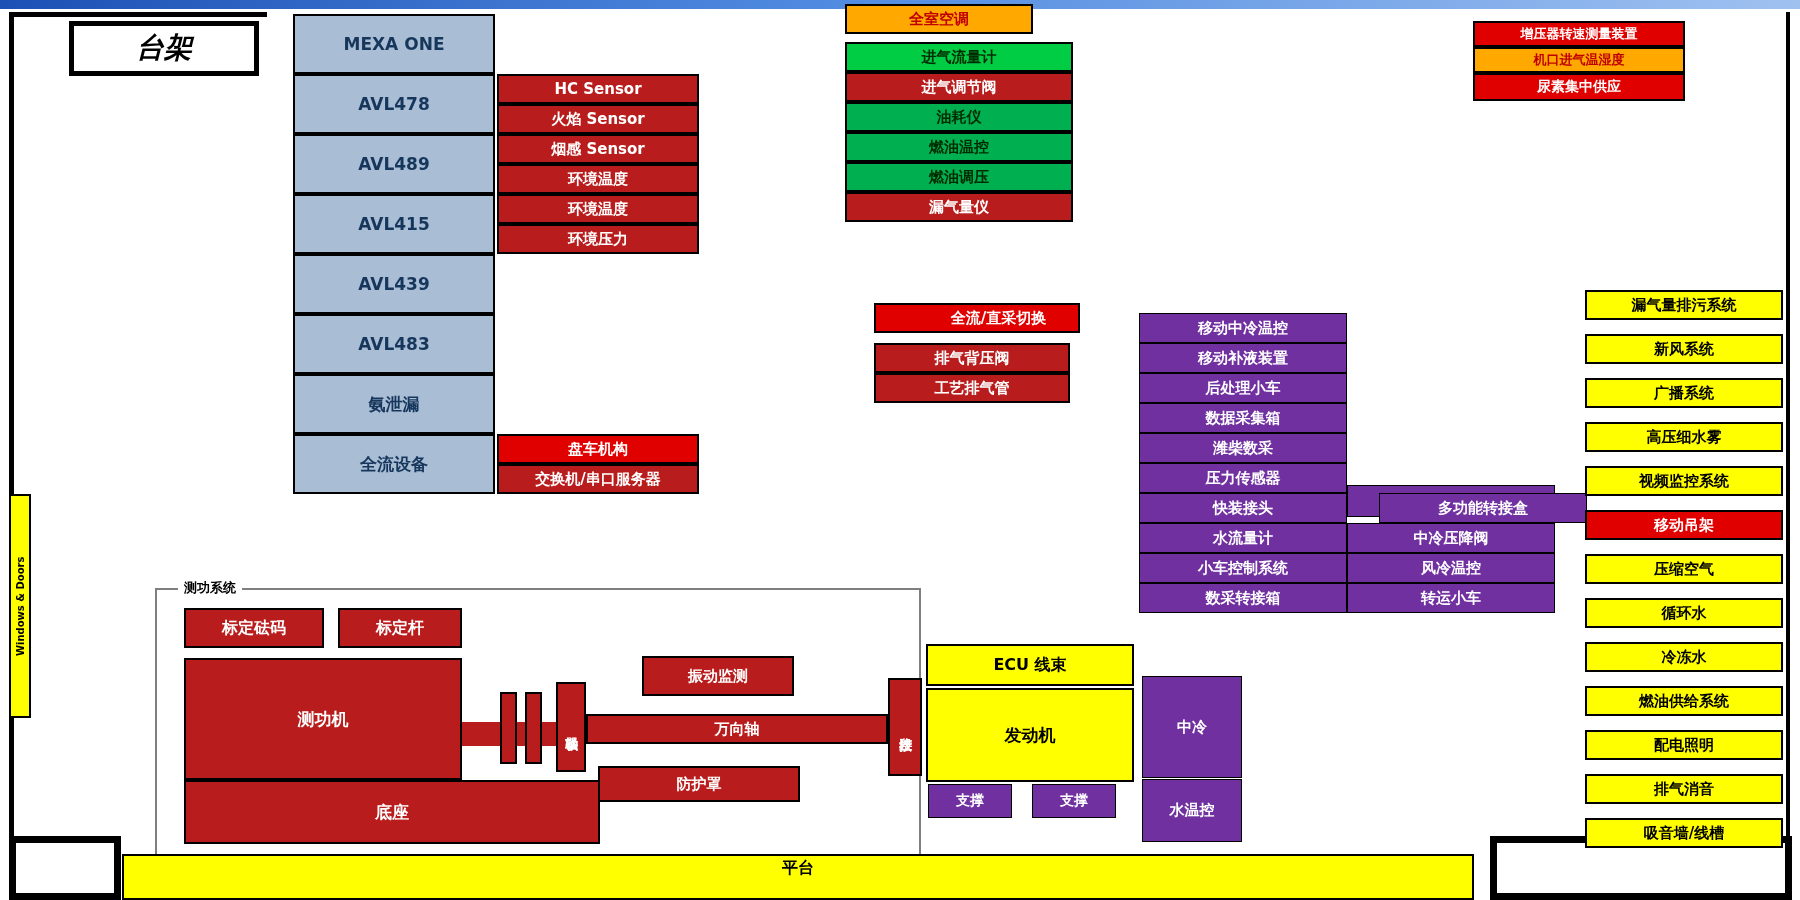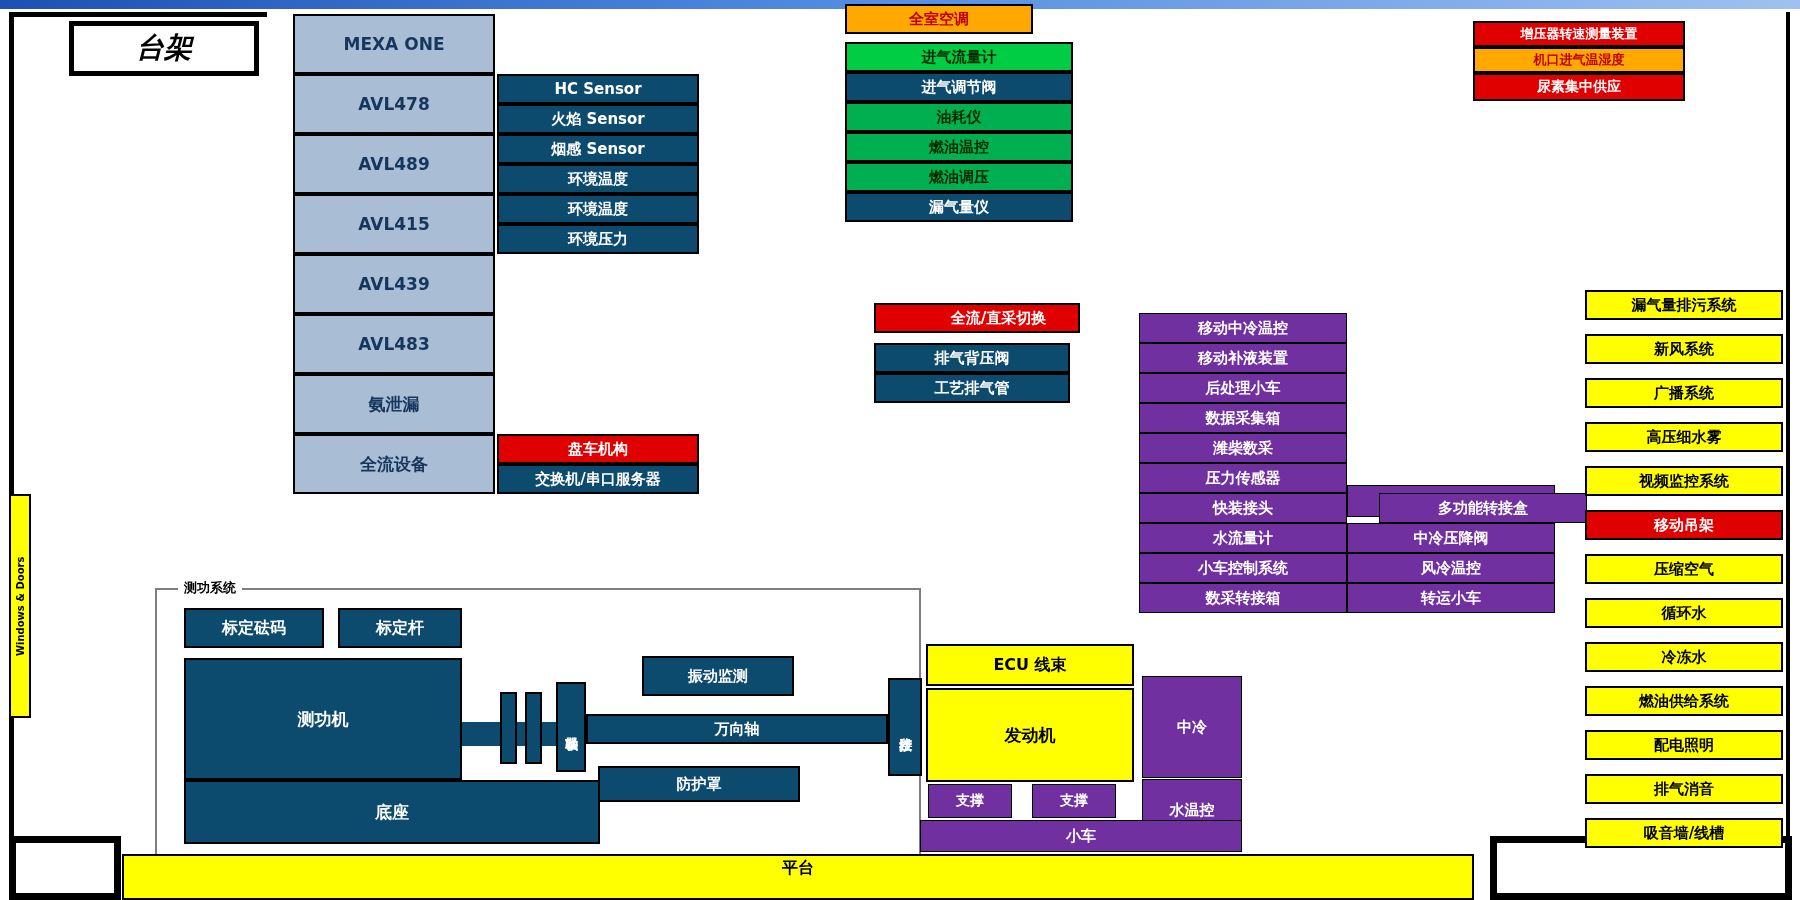--- a/index.html
+++ b/index.html
@@ -2,21 +2,21 @@
 <html><head>
 <meta charset="utf-8">
 <style>
   html,body{margin:0;padding:0;background:#e8e8e8;}
   .canvas{position:relative;width:1800px;height:900px;background:#ffffff;overflow:hidden;
           font-family:"DejaVu Sans","Liberation Sans",sans-serif;}
   .c{position:absolute;box-sizing:border-box;display:flex;align-items:center;justify-content:center;
      text-align:center;font-weight:700;line-height:1.1;font-size:15px;}
   .bd{border:2px solid #000;}
   .grayblue{background:#a9bdd4;color:#16365c;}
-  .blue{background:#0c4a6e;color:#fff;}
+  .blue{background:#b91c1c;color:#fff;}
   .green{background:#00b050;color:#002b00;}
   .bgreen{background:#00cc44;color:#002b00;}
   .orange{background:#ffa800;color:#c00000;}
   .red{background:#e10000;color:#fff;}
   .purple{background:#7030a0;color:#fff;border:1px solid #000;}
   .yellow{background:#ffff00;color:#000;}
   .wall{background:#000;}
   .vert{writing-mode:vertical-rl;}
   .groupbox{border:2px solid #7f7f7f;background:transparent;}
   .grouplabel{position:absolute;font-size:13px;font-weight:700;color:#000;background:#fff;padding:0 6px;}
@@ -121,17 +121,16 @@
   <div class="c blue bd vert" style="left:888px;top:678px;width:34px;height:98px;font-size:13px;">连接段</div>
   <div class="c blue bd" style="left:598px;top:766px;width:202px;height:36px;">防护罩</div>
   <div class="c blue bd" style="left:642px;top:656px;width:152px;height:40px;">振动监测</div>
 
   <div class="c yellow bd" style="left:926px;top:688px;width:208px;height:94px;font-size:17px;">发动机</div>
   <div class="c yellow bd" style="left:926px;top:644px;width:208px;height:42px;font-size:16px;">ECU 线束</div>
   <div class="c purple" style="left:1142px;top:676px;width:100px;height:102px;">中冷</div>
   <div class="c purple" style="left:1142px;top:779px;width:100px;height:63px;">水温控</div>
   <div class="c purple" style="left:928px;top:784px;width:84px;height:34px;font-size:14px;">支撑</div>
   <div class="c purple" style="left:1032px;top:784px;width:84px;height:34px;font-size:14px;">支撑</div>
-  <div class="c purple" style="left:920px;top:820px;width:322px;height:32px;z-index:2;">小车</div>
 
   <div class="c yellow bd" style="left:122px;top:854px;width:1352px;height:46px;align-items:flex-start;padding-top:3px;z-index:2;font-size:16px;">平台</div>
 
 </div>
 
 </body></html>

